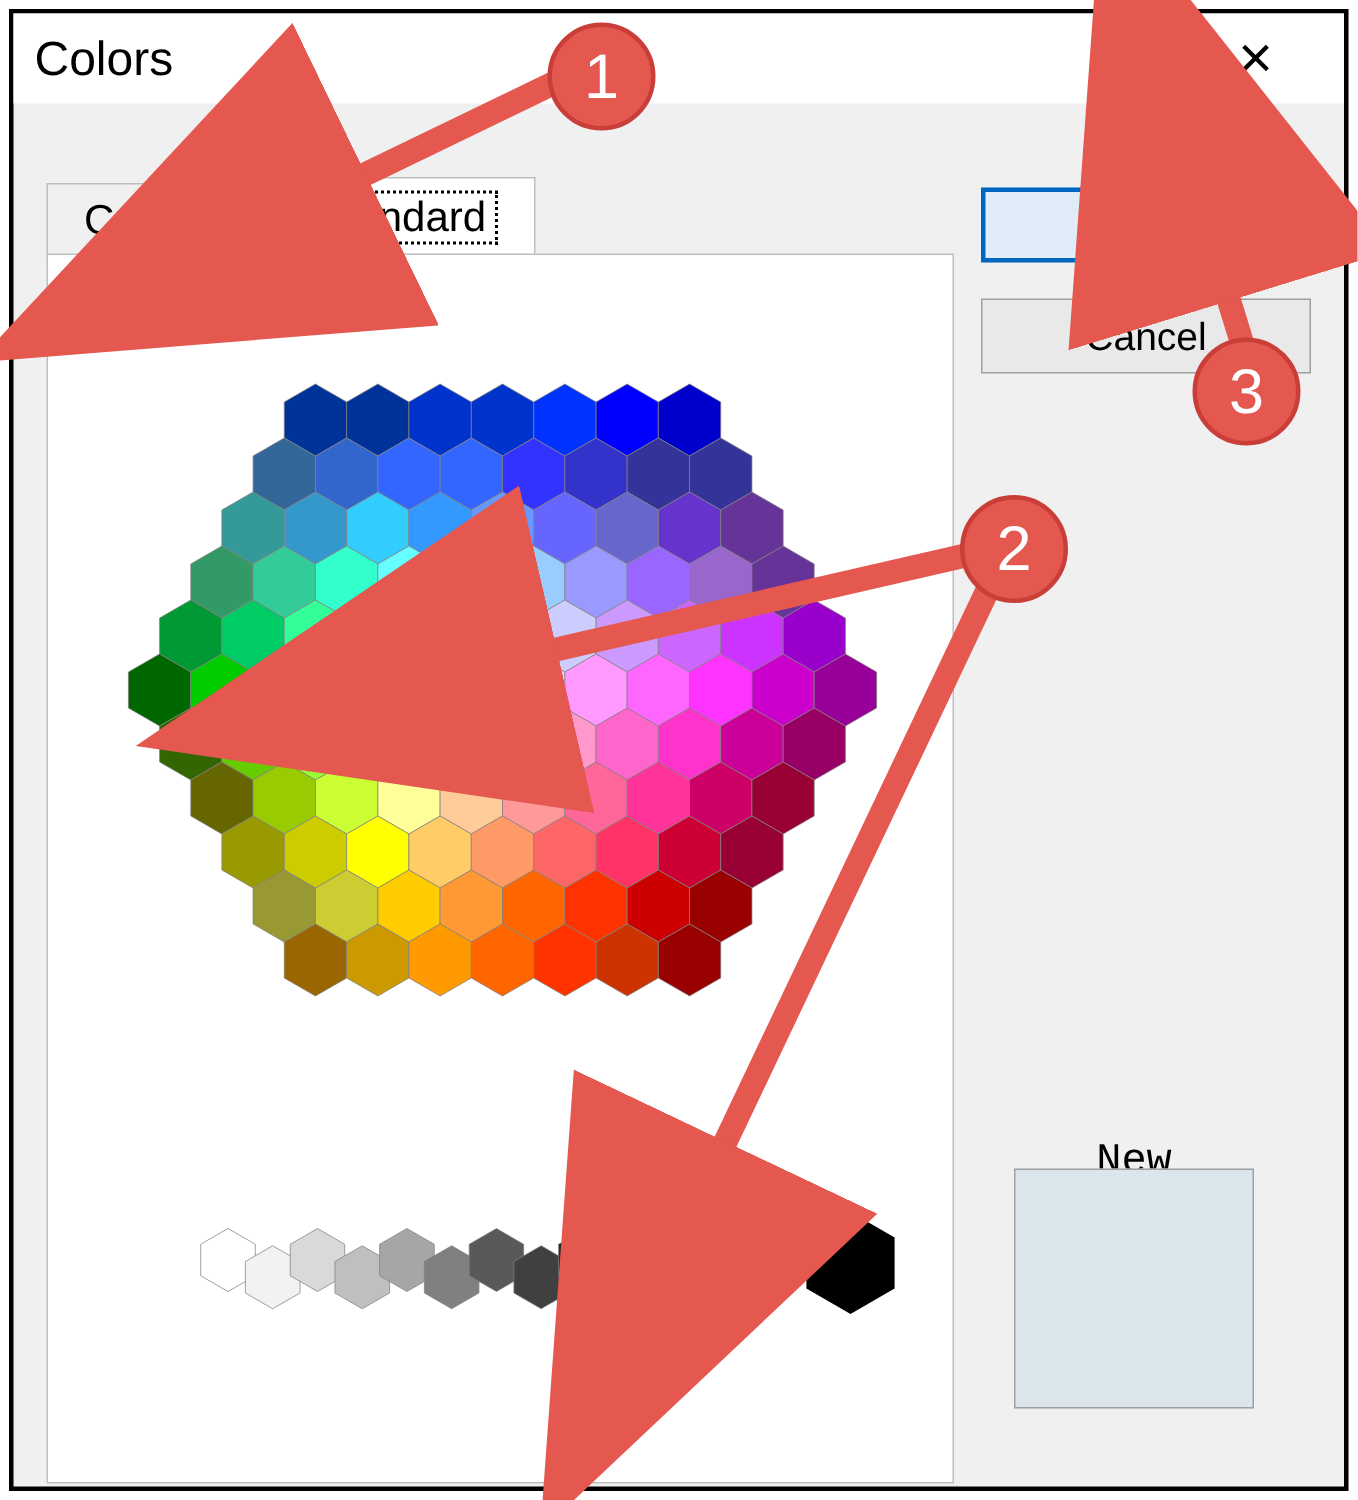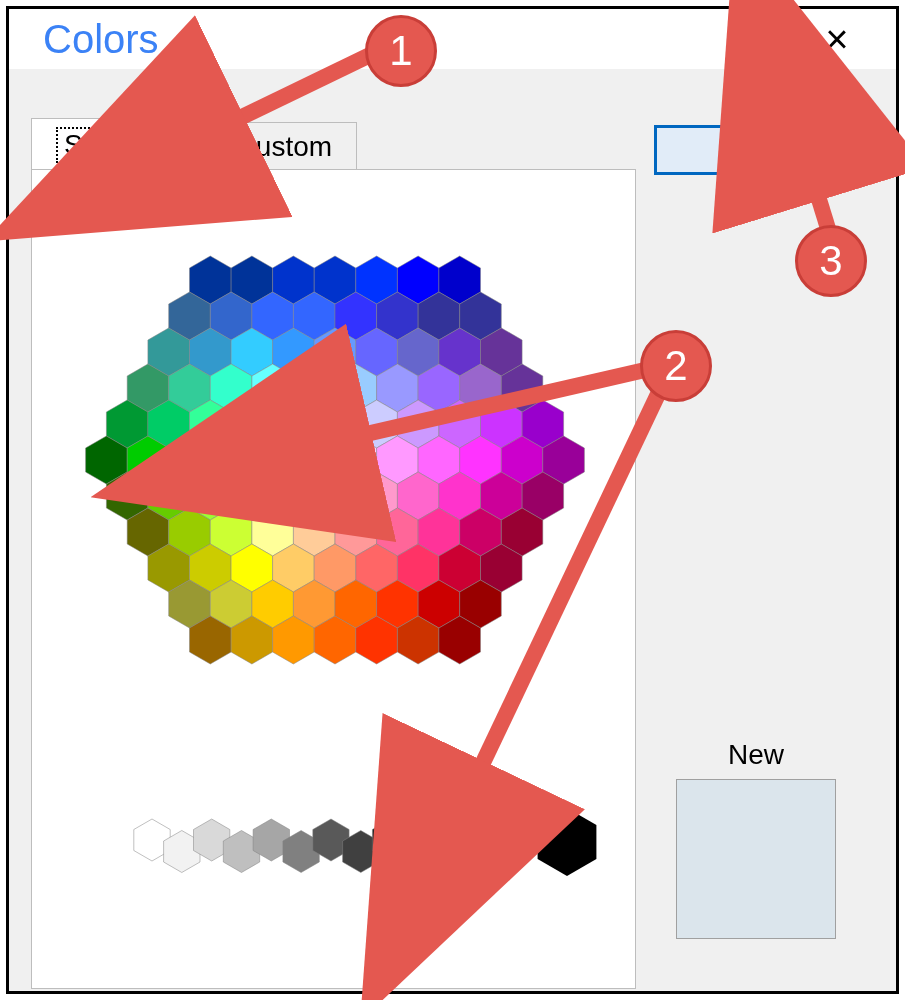--- a/index.html
+++ b/index.html
@@ -20,24 +20,23 @@
     background: #f0f0f0;
   }
   .titlebar {
     height: 60px;
     background: #fff;
     display: flex;
     align-items: center;
     padding: 0 14px;
   }
   .title-text {
-    font-size: 40px;
-    color: #3b82f6;
+    font-size: 32px;
+    color: #000000;
     flex: 1;
-    margin-left: 20px;
   }
   .titlebar-btn {
     width: 90px;
     height: 60px;
     display: flex;
     align-items: center;
     justify-content: center;
     font-size: 30px;
     color: #000;
   }
@@ -110,21 +109,21 @@
     background: #e1ecf8;
   }
   .btn.cancel { top: 130px; }
   .preview-label {
     position: absolute;
     right: 80px;
     font-size: 28px;
     width: 120px;
     text-align: center;
   }
-  .new-label { top: 670px; }
+  .new-label { top: 690px; font-family: Liberation Mono, monospace; }
   .current-label { top: 880px; right: 60px; width: 160px;}
   .swatch {
     position: absolute;
     right: 60px; top: 710px;
     width: 160px; height: 160px;
     border: 1px solid #a0a0a0;
     background: #dbe5ec;
   }
   
   .callout {
@@ -153,25 +152,25 @@
 <div class="dialog">
   <div class="titlebar">
     <div class="title-text">Colors</div>
     <div class="titlebar-btn">?</div>
     <div class="titlebar-btn" style="font-size:40px;font-weight:200">×</div>
   </div>
 
   <div class="body-area">
 
     <div class="tabstrip">
+      <div class="tab">
+        <span>Custom</span>
+      </div>
       <div class="tab active">
         <span class="tabtext">Standard</span>
-      </div>
-      <div class="tab">
-        <span>Custom</span>
       </div>
     </div>
 
     <div class="tab-panel">
       <div class="colors-label">
         <span class="ul">C</span><span>olors:</span>
       </div>
 
       <svg class="hex-picker" viewBox="0 0 530 520">
         <g id="hex-rows">
@@ -294,20 +293,23 @@
             <path d="M316.6,41.0L316.6,62.0L298.4,72.5L280.2,62.0L280.2,41.0L298.4,30.5Z" fill="#0d0d0d" stroke="#808080" stroke-width="0.5"></path>
             <path d="M346.4,29.5L346.4,50.5L328.3,61.0L310.1,50.5L310.1,29.5L328.3,19.0Z" fill="#000000" stroke="#808080" stroke-width="0.5"></path>
             <path d="M474.4,25.0L474.4,59.0L445.0,76.0L415.6,59.0L415.6,25.0L445.0,8.0Z" fill="#000000"></path>
           </g>
       </svg>
     </div>
 
     <div class="btn ok">
       <span>OK</span>
     </div>
+    <div class="btn cancel">
+      <span>Cancel</span>
+    </div>
 
     <div class="preview-label new-label">New</div>
     <div class="swatch" style="background: rgb(219, 229, 236);"></div>
 
   </div>
 </div>
 
 <svg class="arrow-svg" style="left:0;top:0;width:905px;height:1000px">
   <defs>
     <marker id="ah" markerWidth="18" markerHeight="14" refX="2" refY="7" orient="auto">

